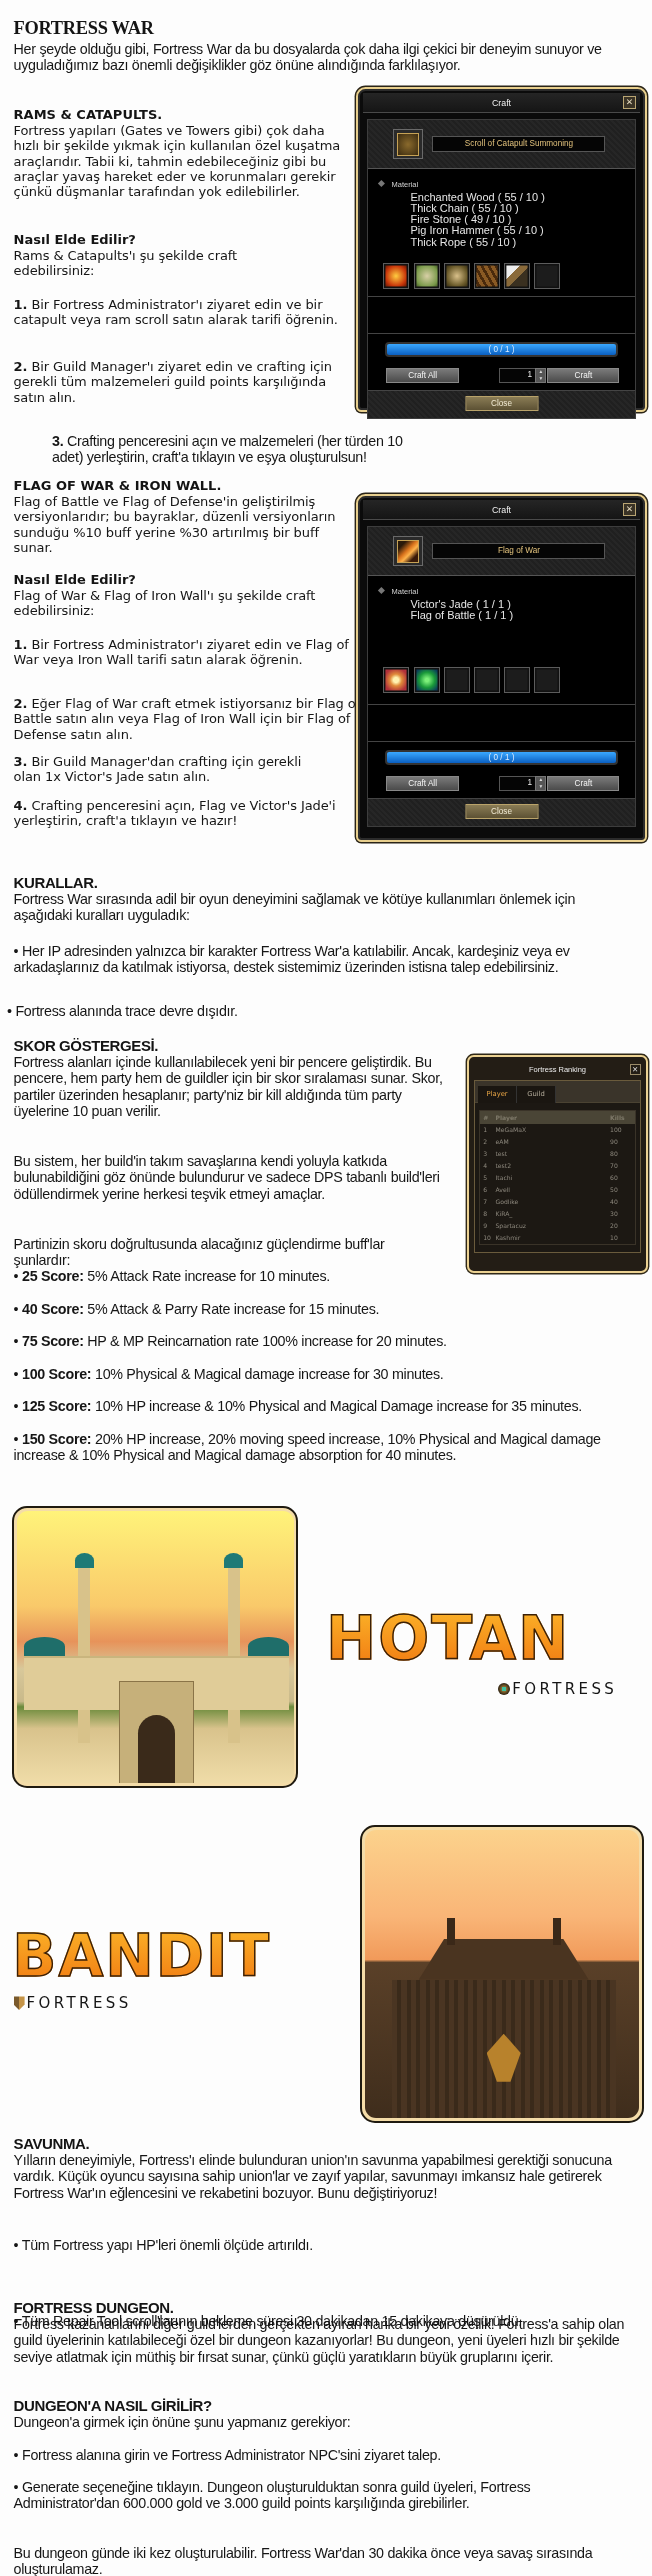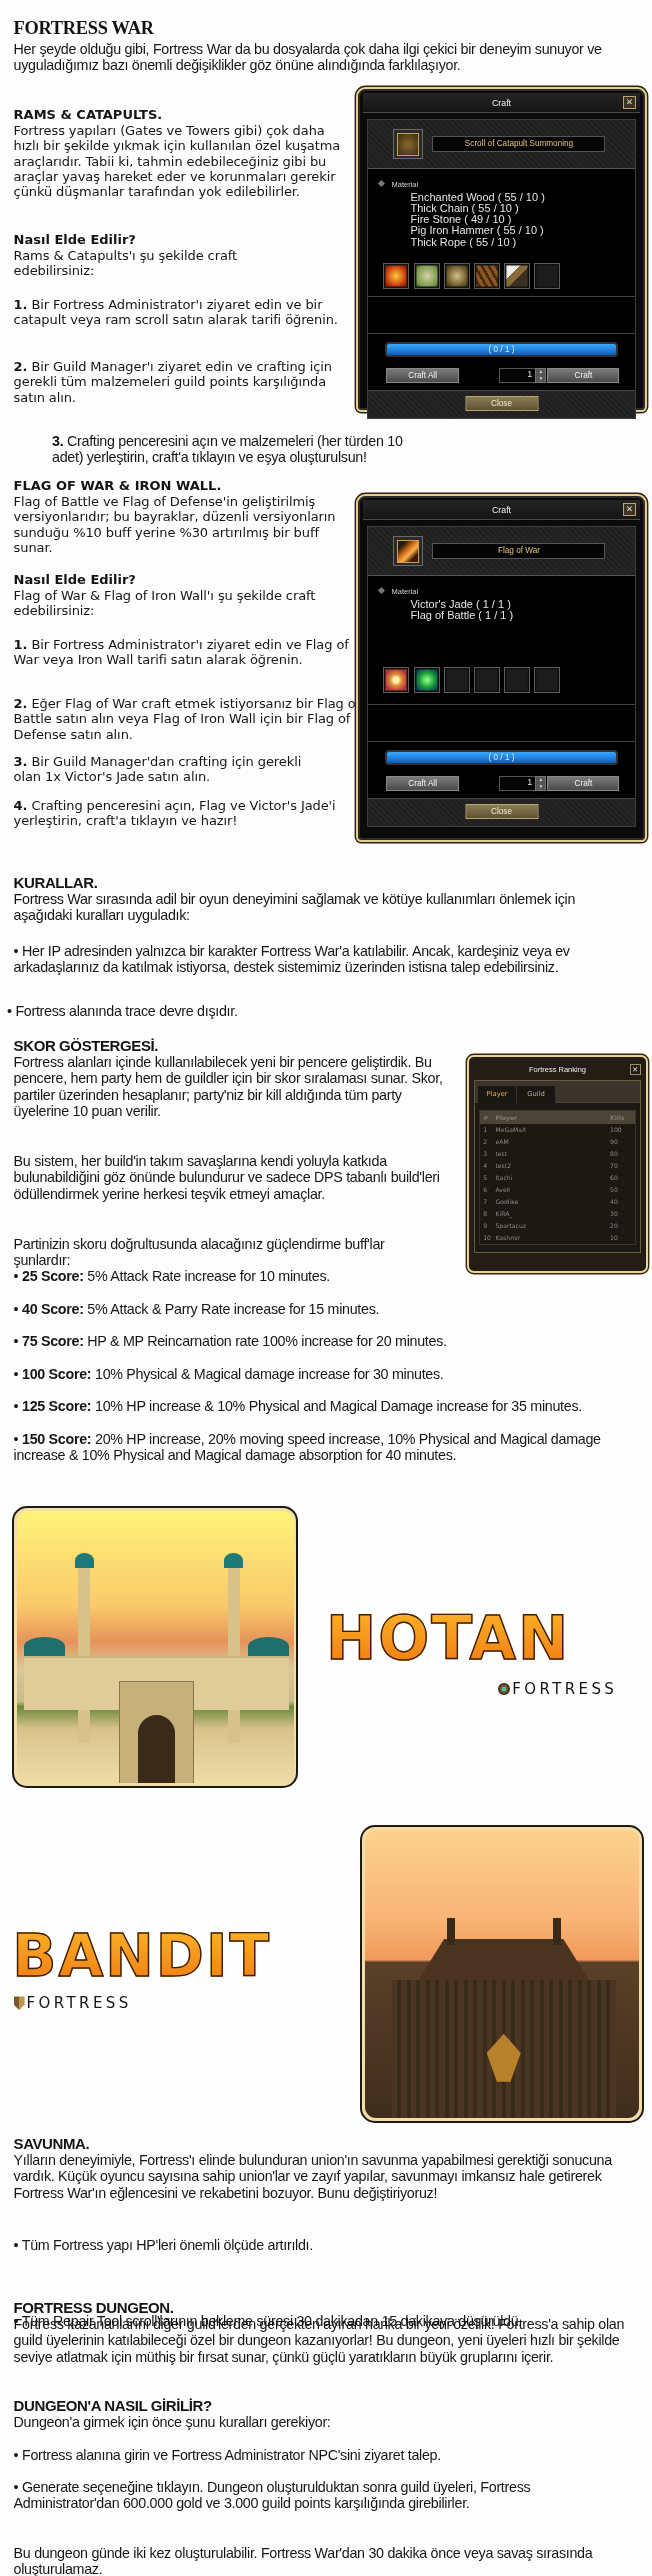--- a/index.html
+++ b/index.html
@@ -294,17 +294,17 @@
 <div class="logo-sub" style="left:13.6px;top:1994px;"><span class="shield"></span><span>FORTRESS</span></div>
 
 <h2 class="abs h-sec-c" style="left:13.6px;top:2135px;">SAVUNMA.</h2>
 <p class="abs para-c" style="left:13.6px;top:2152px;width:626px;">Yılların deneyimiyle, Fortress'ı elinde bulunduran union'ın savunma yapabilmesi gerektiği sonucuna vardık. Küçük oyuncu sayısına sahip union'lar ve zayıf yapılar, savunmayı imkansız hale getirerek Fortress War'ın eğlencesini ve rekabetini bozuyor. Bunu değiştiriyoruz!</p>
 <p class="abs para-c" style="left:13.6px;top:2237px;width:632px;">• Tüm Fortress yapı HP'leri önemli ölçüde artırıldı.</p>
 <p class="abs para-c" style="left:13.6px;top:2269px;width:639px;margin-top:44px;">• Tüm Repair Tool scroll'larının bekleme süresi 30 dakikadan 15 dakikaya düşürüldü.</p>
 
 <h2 class="abs h-sec-c" style="left:13.6px;top:2299px;">FORTRESS DUNGEON.</h2>
 <p class="abs para-c" style="left:13.6px;top:2316px;width:632px;">Fortress kazananlarını diğer guild'lerden gerçekten ayıran harika bir yeni özellik! Fortress'a sahip olan guild üyelerinin katılabileceği özel bir dungeon kazanıyorlar! Bu dungeon, yeni üyeleri hızlı bir şekilde seviye atlatmak için müthiş bir fırsat sunar, çünkü güçlü yaratıkların büyük gruplarını içerir.</p>
 <h3 class="abs h-sec-c" style="left:13.6px;top:2397px;">DUNGEON'A NASIL GİRİLİR?</h3>
-<p class="abs para-c" style="left:13.6px;top:2414px;width:632px;">Dungeon'a girmek için önce şunu kuralları gerekiyor:</p>
+<p class="abs para-c" style="left:13.6px;top:2414px;width:632px;">Dungeon'a girmek için önüne şunu yapmanız gerekiyor:</p>
 <p class="abs para-c" style="left:13.6px;top:2447px;width:632px;">• Fortress alanına girin ve Fortress Administrator NPC'sini ziyaret talep.</p>
 <p class="abs para-c" style="left:13.6px;top:2479px;width:612px;">• Generate seçeneğine tıklayın. Dungeon oluşturulduktan sonra guild üyeleri, Fortress Administrator'dan 600.000 gold ve 3.000 guild points karşılığında girebilirler.</p>
 <p class="abs para-c" style="left:13.6px;top:2545px;width:626px;">Bu dungeon günde iki kez oluşturulabilir. Fortress War'dan 30 dakika önce veya savaş sırasında oluşturulamaz.</p>
 
 
 </body></html>

